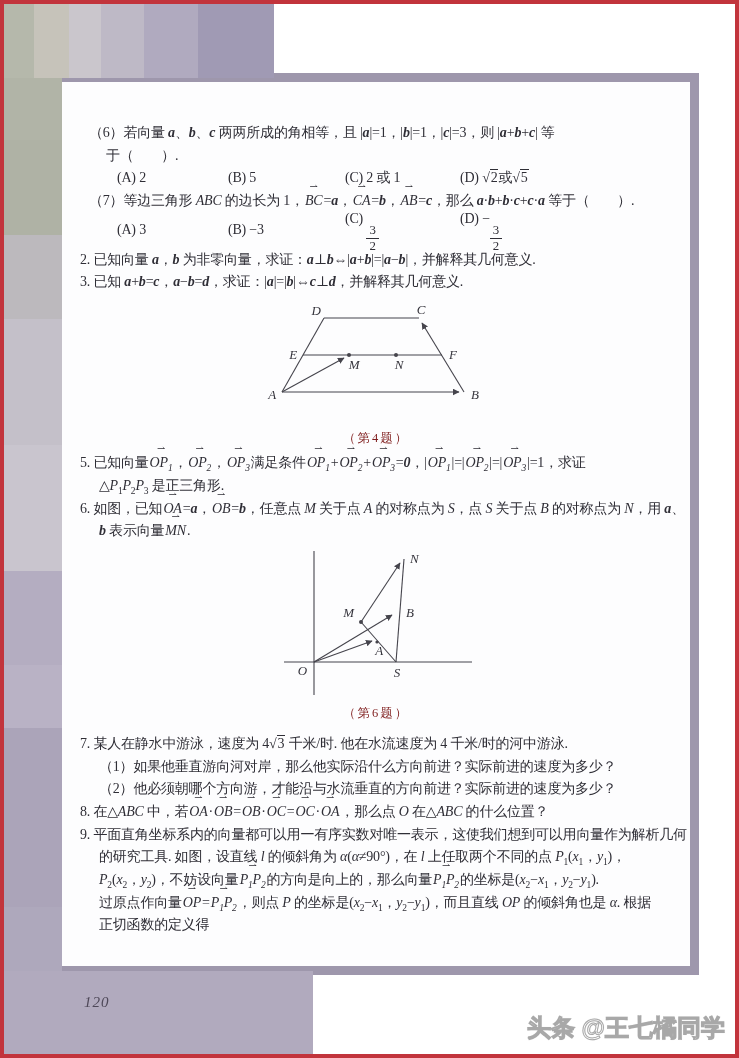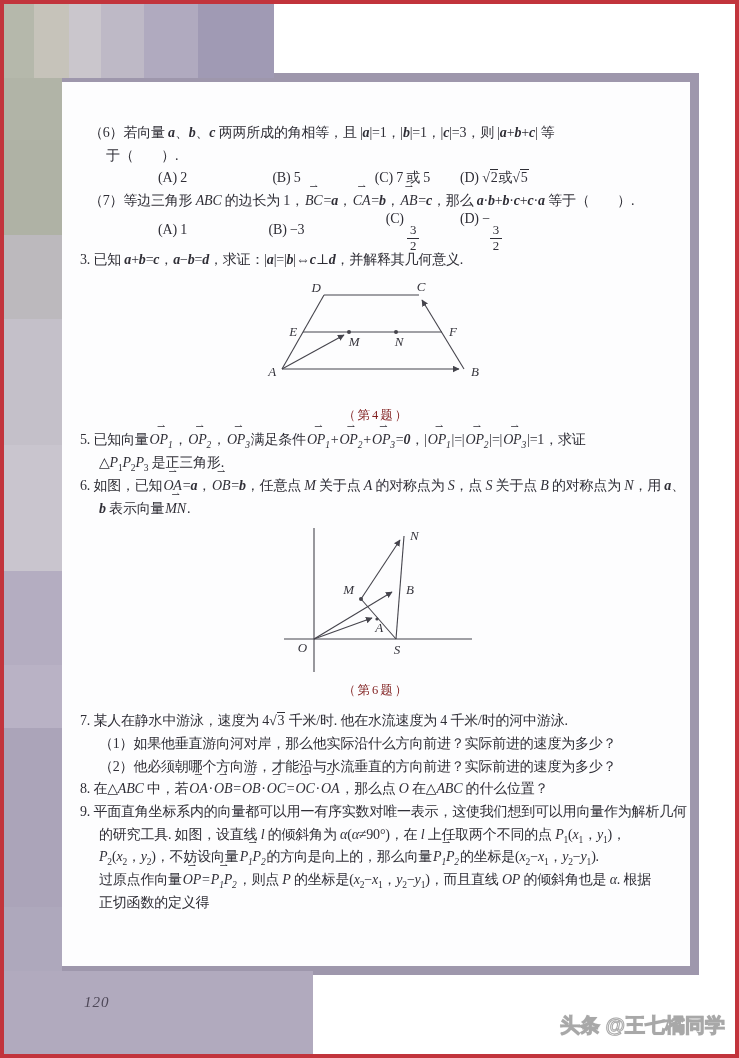--- a/index.html
+++ b/index.html
@@ -40,21 +40,21 @@
   .content{position:absolute;inset:0;padding:40px 0 0 0;
     font-size:14px;color:#2f2e36;letter-spacing:-0.2px;}
 
   .line{white-space:nowrap;height:22.7px;line-height:22.7px;}
   .ind0{padding-left:18px;}
   .ind1{padding-left:27px;}
   .cont0{padding-left:37px;}
   .cont1{padding-left:44px;}
   .opts{padding-left:55px;}
   .optsrow2{height:36px;display:flex;align-items:center;}
-  .opt{display:inline-block;text-align:center;}
+  .opt{display:inline-block;}
   .opt0{width:111px;} .opt1{width:117px;} .opt2{width:115px;}
 
   .iv{font-style:italic;}
   .bv{font-style:italic;font-weight:700;}
   .sb{font-size:0.68em;}
   .vec{display:inline-block;position:relative;font-style:italic;padding:0 1px;}
   .vec::after{content:"⇀";position:absolute;left:0;right:0;top:-0.78em;text-align:center;
     font-size:0.72em;font-style:normal;line-height:1;}
   .sqrt{white-space:nowrap;}
   .sqrt .rad{border-top:1px solid currentColor;padding:0 1px;}
@@ -63,49 +63,50 @@
   .frac .fn{border-bottom:1px solid currentColor;padding:0 3px;}
   .frac .fd{padding:0 3px;}
 
   .fig{text-align:center;display:none;}
   #fig4{margin-top:10px;margin-bottom:4px;}
   #fig6{margin-top:4px;margin-bottom:10px;}
   .figcap{font-size:12.5px;letter-spacing:2px;color:#7f1d1d;height:20px;line-height:20px;}
   svg text{font-family:"Liberation Serif","DejaVu Serif",serif;font-style:italic;font-size:13px;fill:#35343c;}
 
   .page-number{position:absolute;left:84px;top:994px;font-size:15px;color:#4e4858;z-index:4;letter-spacing:1px;font-style:italic;}
-  .watermark{position:absolute;right:14px;top:1012px;font-size:20px;font-weight:700;z-index:5;
+  .watermark{position:absolute;right:14px;top:1012px;font-size:24px;font-weight:700;z-index:5;
     font-family:"Liberation Sans","DejaVu Sans",sans-serif;
     color:#ffffff;-webkit-text-stroke:1px #a8a8a8;text-shadow:0 0 1px #bbb;}
 </style>
 </head>
 <body>
 
 <div class="bg-top-strip"></div>
 <div class="bg-left-col"></div>
 <div class="bg-bottom-block"></div>
 
 <div class="page">
   <div class="content">
       <div class="line ind1">（6）若向量 <span class="bv">a</span>、<span class="bv">b</span>、<span class="bv">c</span> 两两所成的角相等，且 |<span class="bv">a</span>|=1，|<span class="bv">b</span>|=1，|<span class="bv">c</span>|=3，则 |<span class="bv">a</span>+<span class="bv">b</span>+<span class="bv">c</span>| 等</div>
       <div class="line cont1">于（　　）.</div>
-      <div class="line opts optsrow"><span class="opt opt0">(A) 2</span><span class="opt opt1">(B) 5</span><span class="opt opt2">(C) 7 或 5</span><span class="opt opt3">(D) <span class="sqrt">√<span class="rad">2</span></span>或<span class="sqrt">√<span class="rad">5</span></span></span></div>
+      <div class="line opts optsrow"><span class="opt opt0">(A) 2</span><span class="opt opt1">(B) 5</span><span class="opt opt2">(C) 2 或 1</span><span class="opt opt3">(D) <span class="sqrt">√<span class="rad">2</span></span>或<span class="sqrt">√<span class="rad">5</span></span></span></div>
       <div class="line ind1">（7）等边三角形 <span class="iv">ABC</span> 的边长为 1，<span class="vec">BC</span>=<span class="bv">a</span>，<span class="vec">CA</span>=<span class="bv">b</span>，<span class="vec">AB</span>=<span class="bv">c</span>，那么 <span class="bv">a</span>·<span class="bv">b</span>+<span class="bv">b</span>·<span class="bv">c</span>+<span class="bv">c</span>·<span class="bv">a</span> 等于（　　）.</div>
       <div class="line opts optsrow2 optsrow">
-        <span class="opt opt0">(A) 1</span>
+        <span class="opt opt0">(A) 3</span>
         <span class="opt opt1">(B) −3</span>
         <span class="opt opt2">(C) <span class="frac">
             <span class="fn">3</span>
             <span class="fd">2</span>
           </span></span>
         <span class="opt opt3">(D) −<span class="frac">
             <span class="fn">3</span>
             <span class="fd">2</span>
           </span></span>
       </div>
+      <div class="line ind0">2. 已知向量 <span class="bv">a</span>，<span class="bv">b</span> 为非零向量，求证：<span class="bv">a</span>⊥<span class="bv">b</span>⇔|<span class="bv">a</span>+<span class="bv">b</span>|=|<span class="bv">a</span>−<span class="bv">b</span>|，并解释其几何意义.</div>
       <div class="line ind0">3. 已知 <span class="bv">a</span>+<span class="bv">b</span>=<span class="bv">c</span>，<span class="bv">a</span>−<span class="bv">b</span>=<span class="bv">d</span>，求证：|<span class="bv">a</span>|=|<span class="bv">b</span>|⇔<span class="bv">c</span>⊥<span class="bv">d</span>，并解释其几何意义.</div>
       <div class="fig" id="fig4" style="display: block;">
   <svg width="220" height="120" viewBox="0 0 220 120">
     <defs>
       <marker id="ah" markerWidth="7" markerHeight="7" refX="5.5" refY="3" orient="auto">
         <path d="M0,0 L6,3 L0,6 z" fill="#45444c"></path>
       </marker>
     </defs>
     <g stroke="#45444c" stroke-width="1.1" fill="none">
       <line x1="16" y1="88" x2="58" y2="14"></line>

